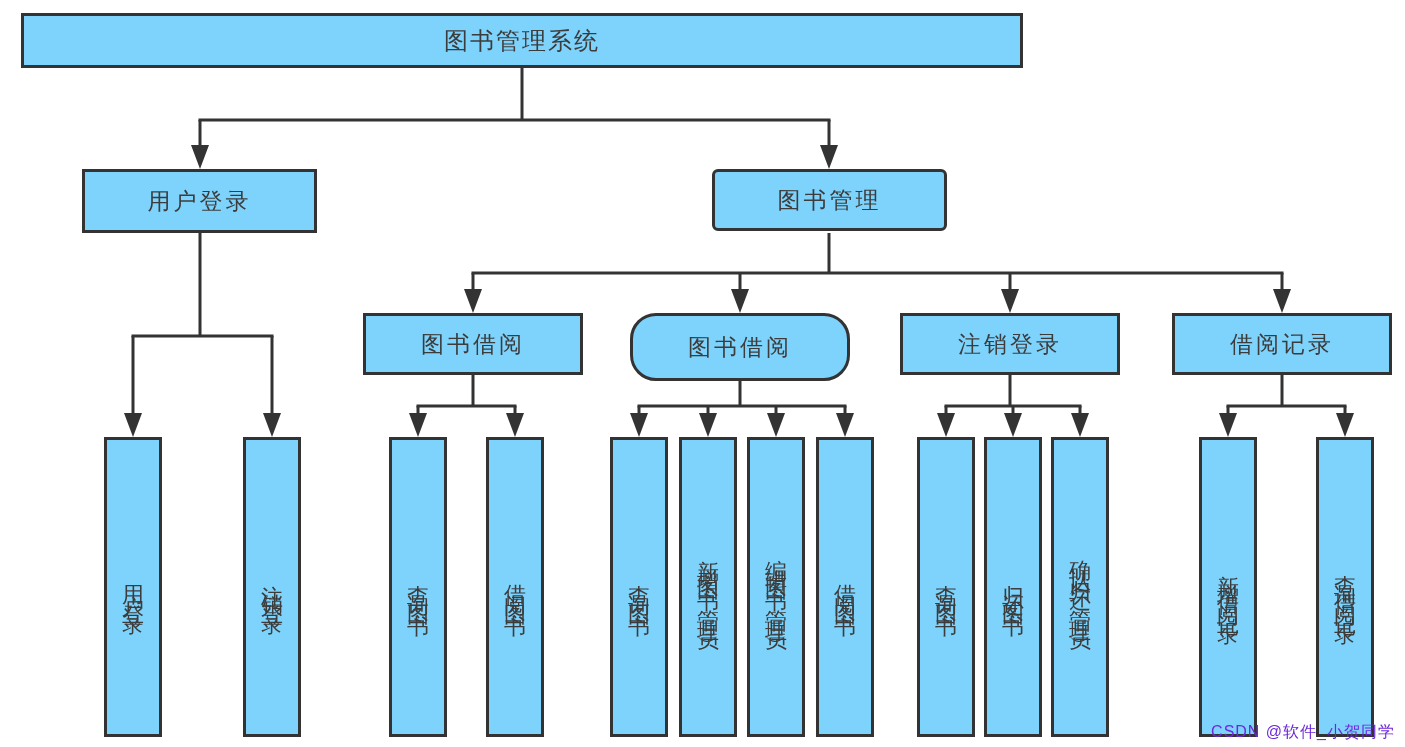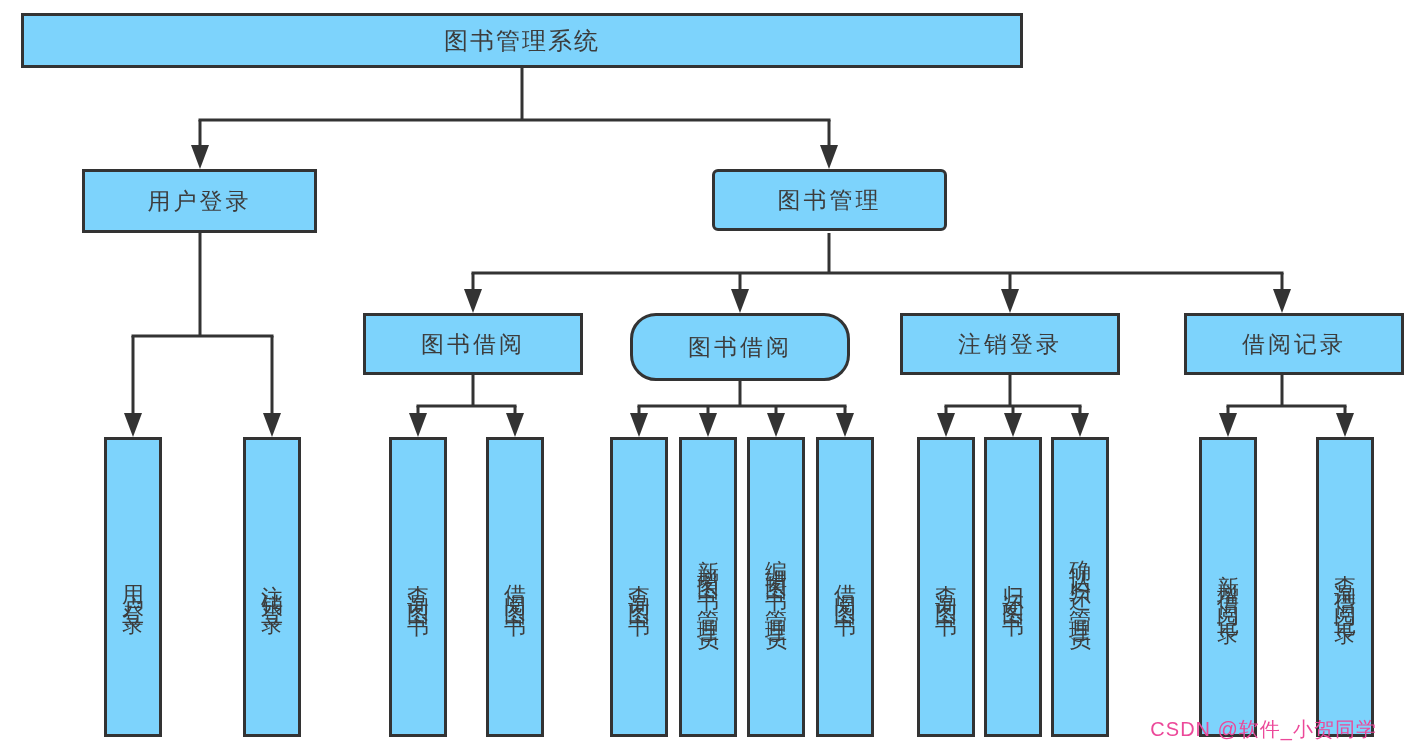--- a/index.html
+++ b/index.html
@@ -42,24 +42,24 @@
   }
   .leaf span {
     writing-mode: vertical-rl;
     text-orientation: mixed;
     line-height: 1;
     font-size: 22px;
     letter-spacing: 10px;
   }
   .watermark {
     position: absolute;
-    right: 28px;
+    right: 10px;
     bottom: 4px;
-    font-size: 20px;
-    color: #ec4899;
+    font-size: 16px;
+    color: #6d28d9;
     letter-spacing: 1px;
   }
 </style>
 </head>
 <body>
 
 <div id="stage">
 
   <svg id="wires" xmlns="http://www.w3.org/2000/svg" viewBox="0 0 1405 747">
       <line x1="522" y1="68" x2="522" y2="120" stroke="#333333" stroke-width="3"></line>
@@ -129,21 +129,21 @@
 
   <div class="node hnode" style="left:363px; top:313px; width:220px; height:62px;">
     <span>图书借阅</span>
   </div>
   <div class="node hnode" style="left:630px; top:313px; width:220px; height:68px;border-radius:26px;">
     <span>图书借阅</span>
   </div>
   <div class="node hnode" style="left:900px; top:313px; width:220px; height:62px;">
     <span>注销登录</span>
   </div>
-  <div class="node hnode" style="left:1172px; top:313px; width:220px; height:62px;margin-left:12px;">
+  <div class="node hnode" style="left:1172px; top:313px; width:220px; height:62px;">
     <span>借阅记录</span>
   </div>
 
   <div class="node leaf" style="left:104px; top:437px; width:58px; height:300px;">
     <span>用户登录</span>
   </div>
   <div class="node leaf" style="left:243px; top:437px; width:58px; height:300px;">
     <span>注销登录</span>
   </div>
 

